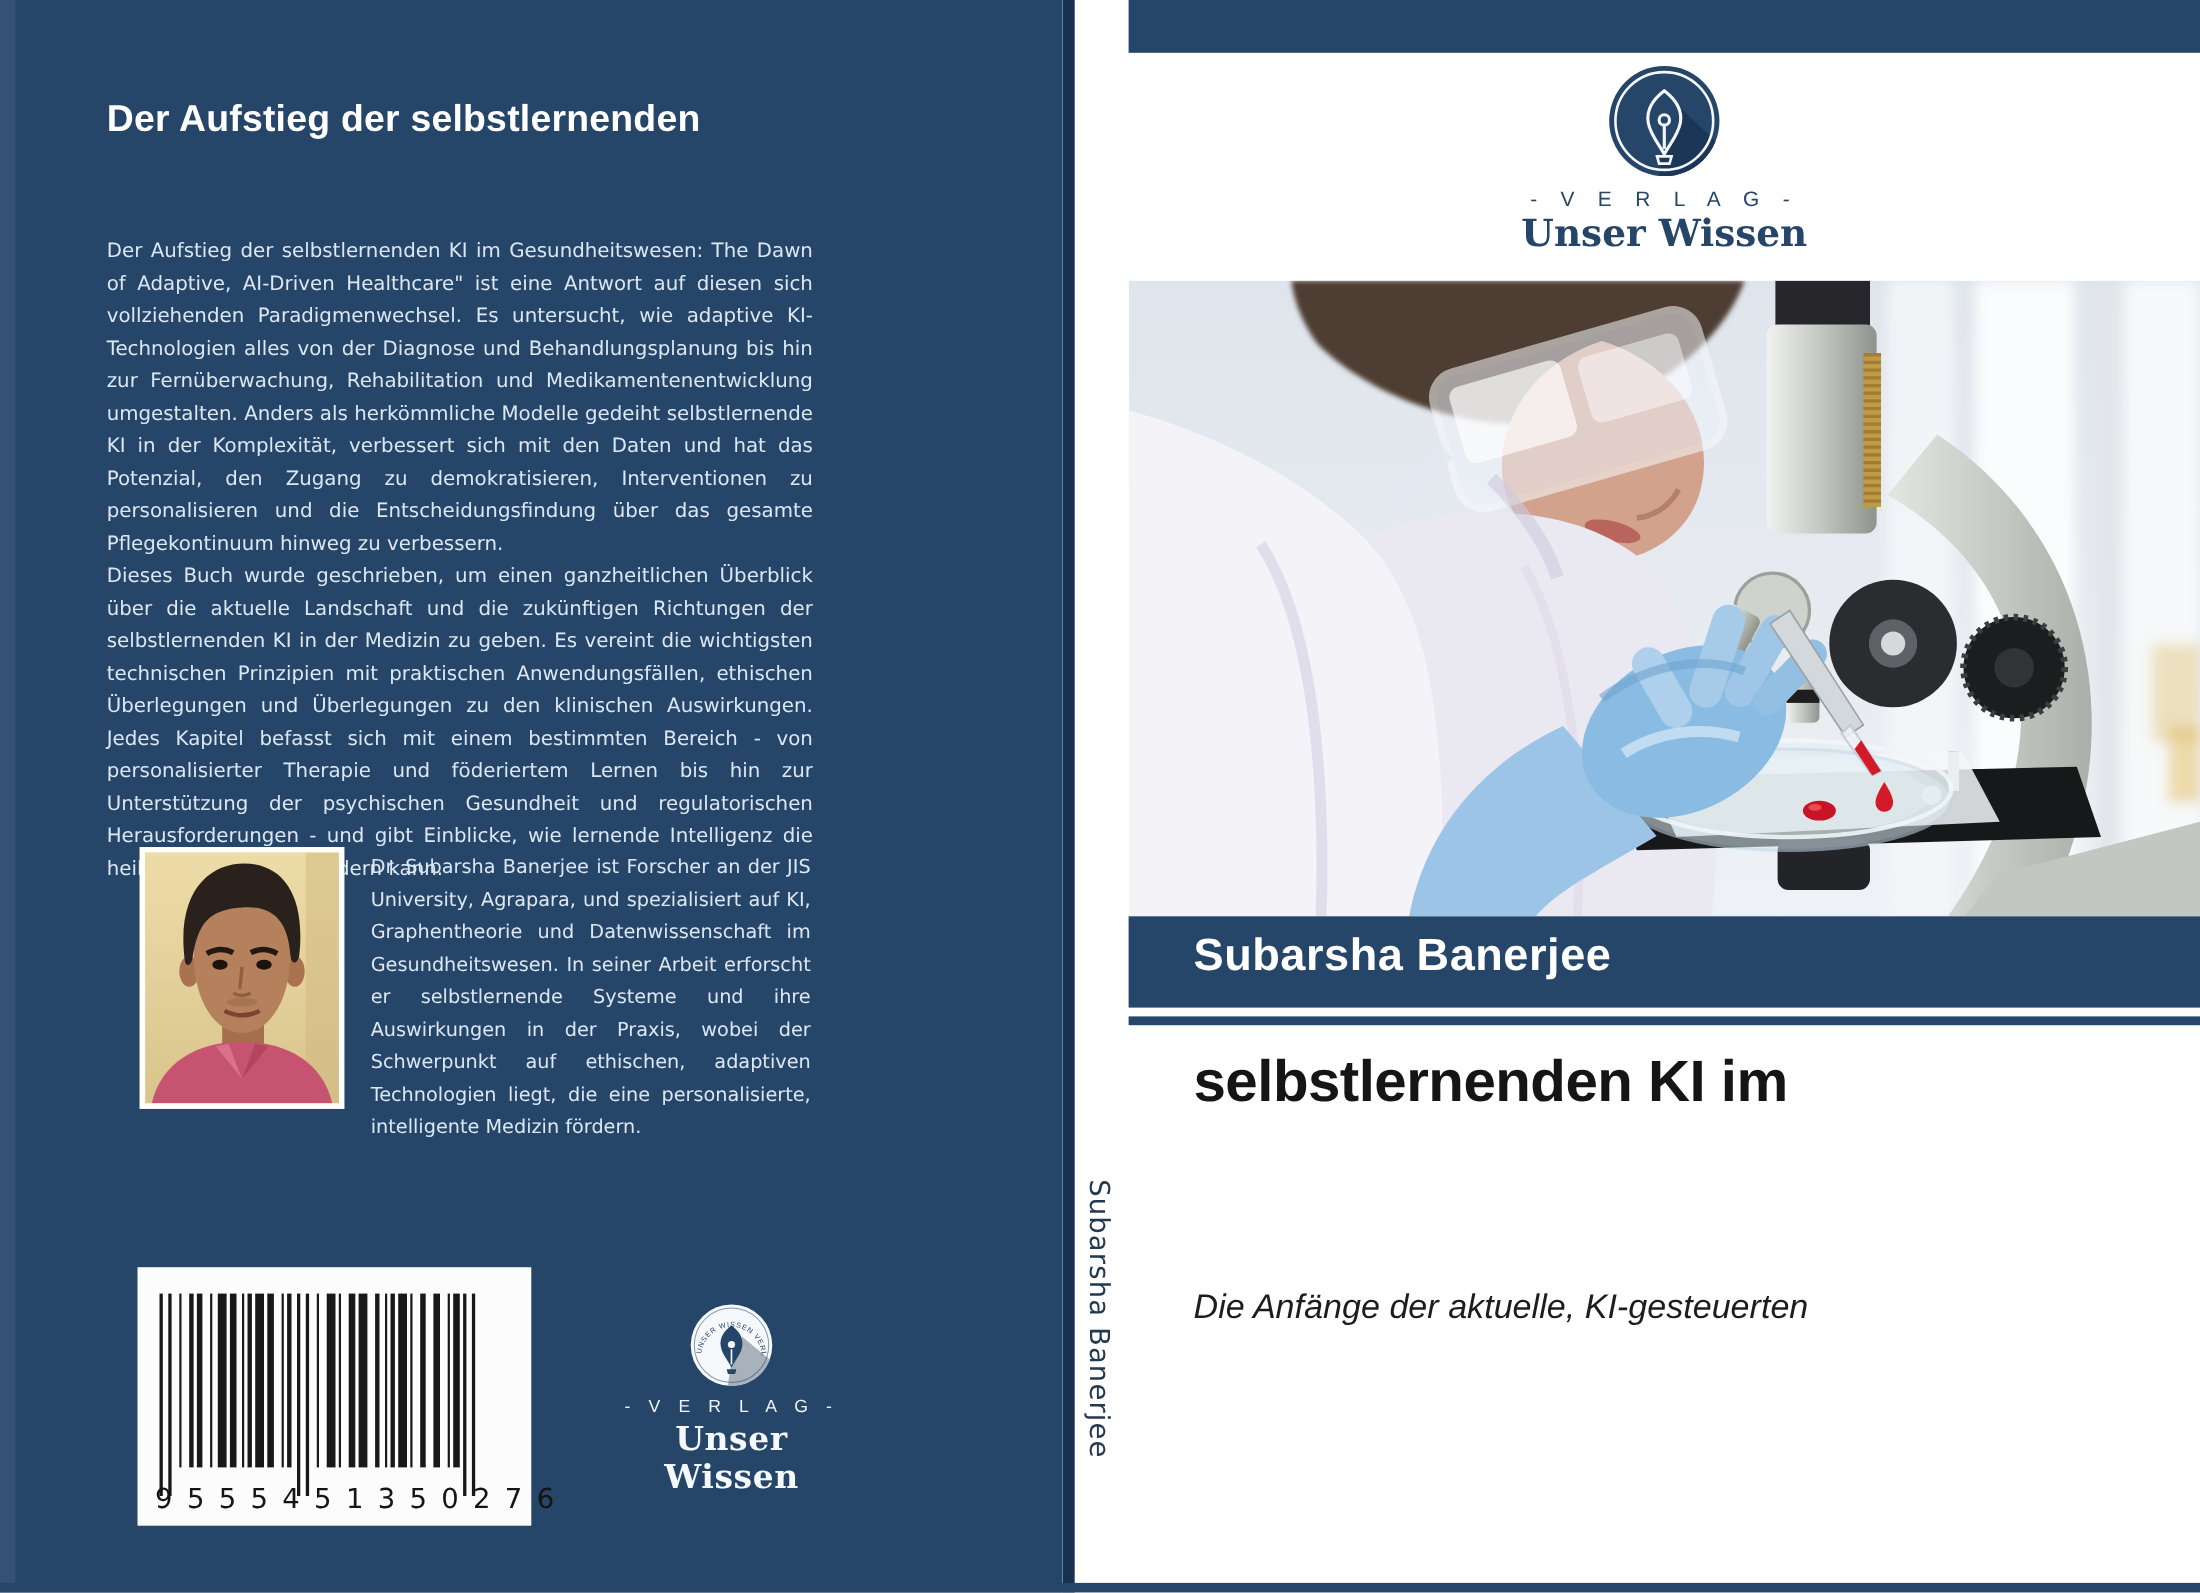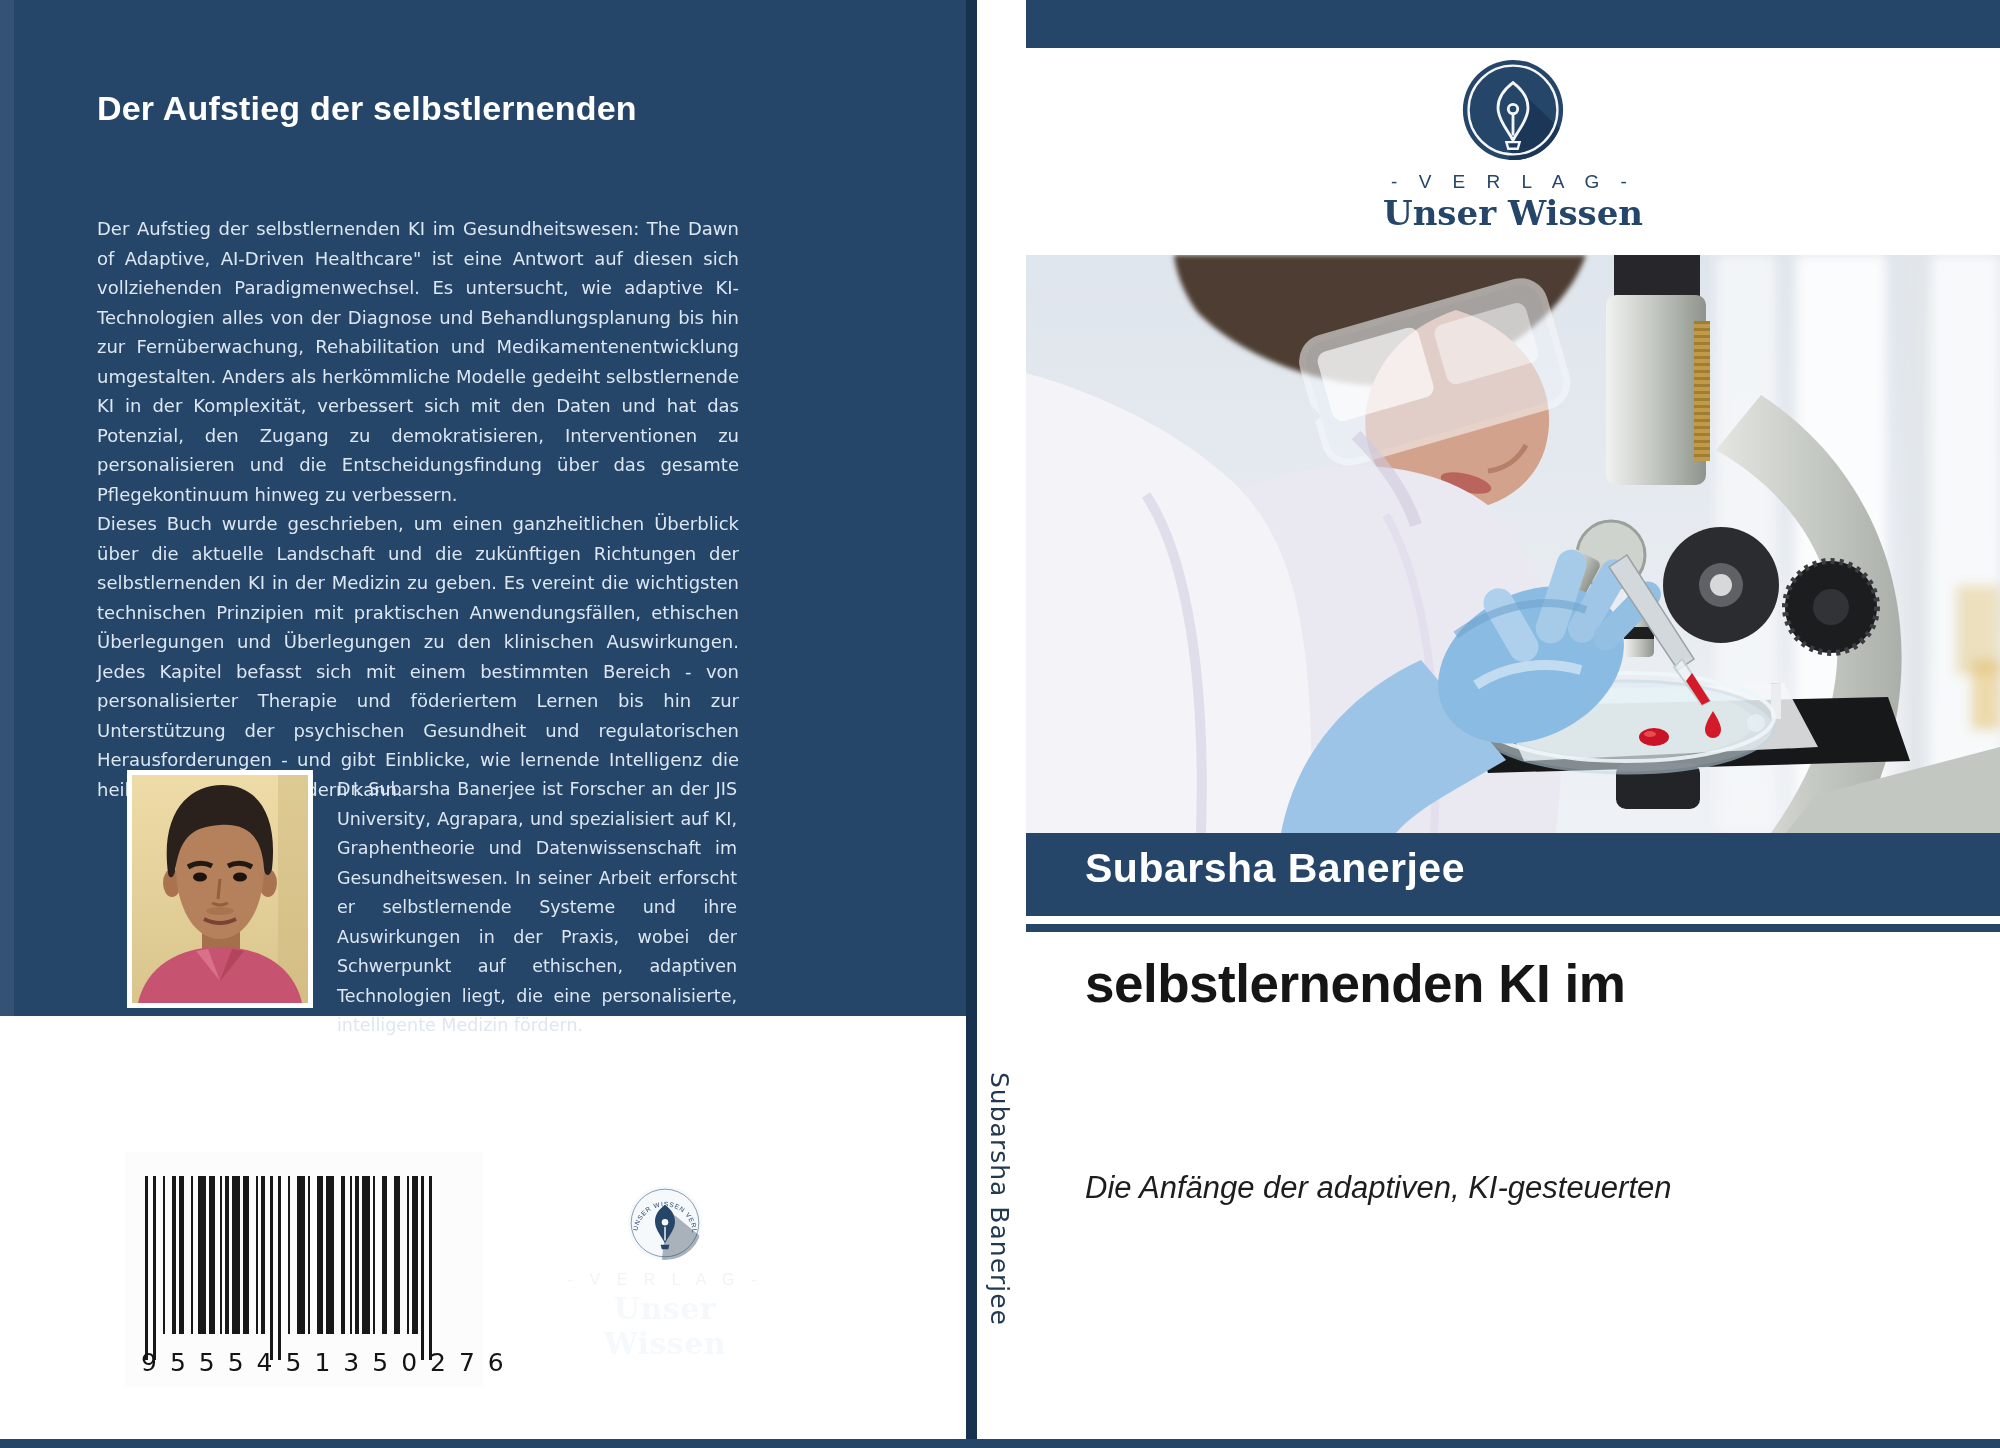--- a/index.html
+++ b/index.html
@@ -1,20 +1,20 @@
 <!DOCTYPE html>
 <html><head>
 <meta charset="utf-8">
 <style>
   html,body{margin:0;padding:0;background:#ffffff;}
   #book{position:relative;width:2000px;height:1448px;overflow:hidden;
         font-family:"DejaVu Sans",sans-serif;background:#ffffff;}
 
   
-  .back-cover{position:absolute;left:0;top:0;width:966px;height:1016px;background:#254569;}
+  .back-cover{position:absolute;left:0;top:0;width:966px;height:1448px;background:#254569;}
   .back-cover .edge-light{position:absolute;left:0;top:0;width:14px;height:100%;
         background:rgba(255,255,255,0.07);}
   .back-title{position:absolute;left:97px;top:86px;color:#ffffff;
         font-family:"Liberation Sans",sans-serif;font-weight:bold;
         font-size:34px;line-height:44px;letter-spacing:.2px;}
   .back-body{position:absolute;left:97px;top:214px;width:642px;color:#dce7f2;
         font-size:18px;line-height:29.5px;text-align:justify;}
   .back-body p{margin:0;}
   .author-photo{position:absolute;left:127px;top:770px;width:176px;height:228px;
         border:5px solid #ffffff;background:#e6d5a1;}
@@ -355,18 +355,18 @@
     <div class="author-band">
       <div class="band-name">Subarsha Banerjee</div>
     </div>
     <div class="divider-line"></div>
 
     <div class="fc-title">
       <div>selbstlernenden KI im</div>
     </div>
 
     <div class="fc-subtitle">
-      <div>Die Anfänge der adaptiven, KI-gesteuerten</div>
+      <div>Die Anfänge der aktuelle, KI-gesteuerten</div>
     </div>
   </section>
 
   <div class="bottom-strip"></div>
 </div>
 
 </body></html>

